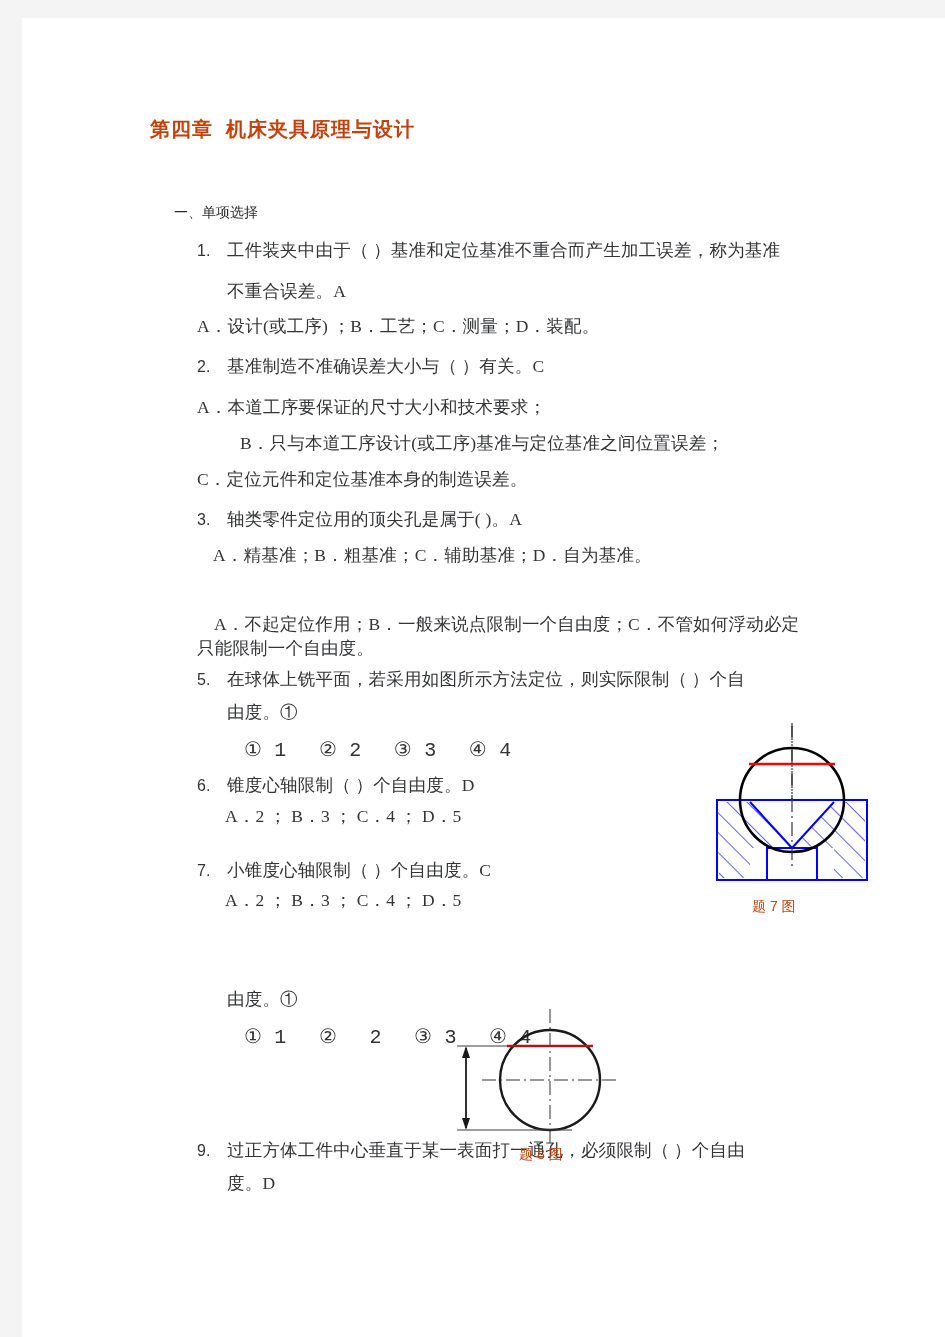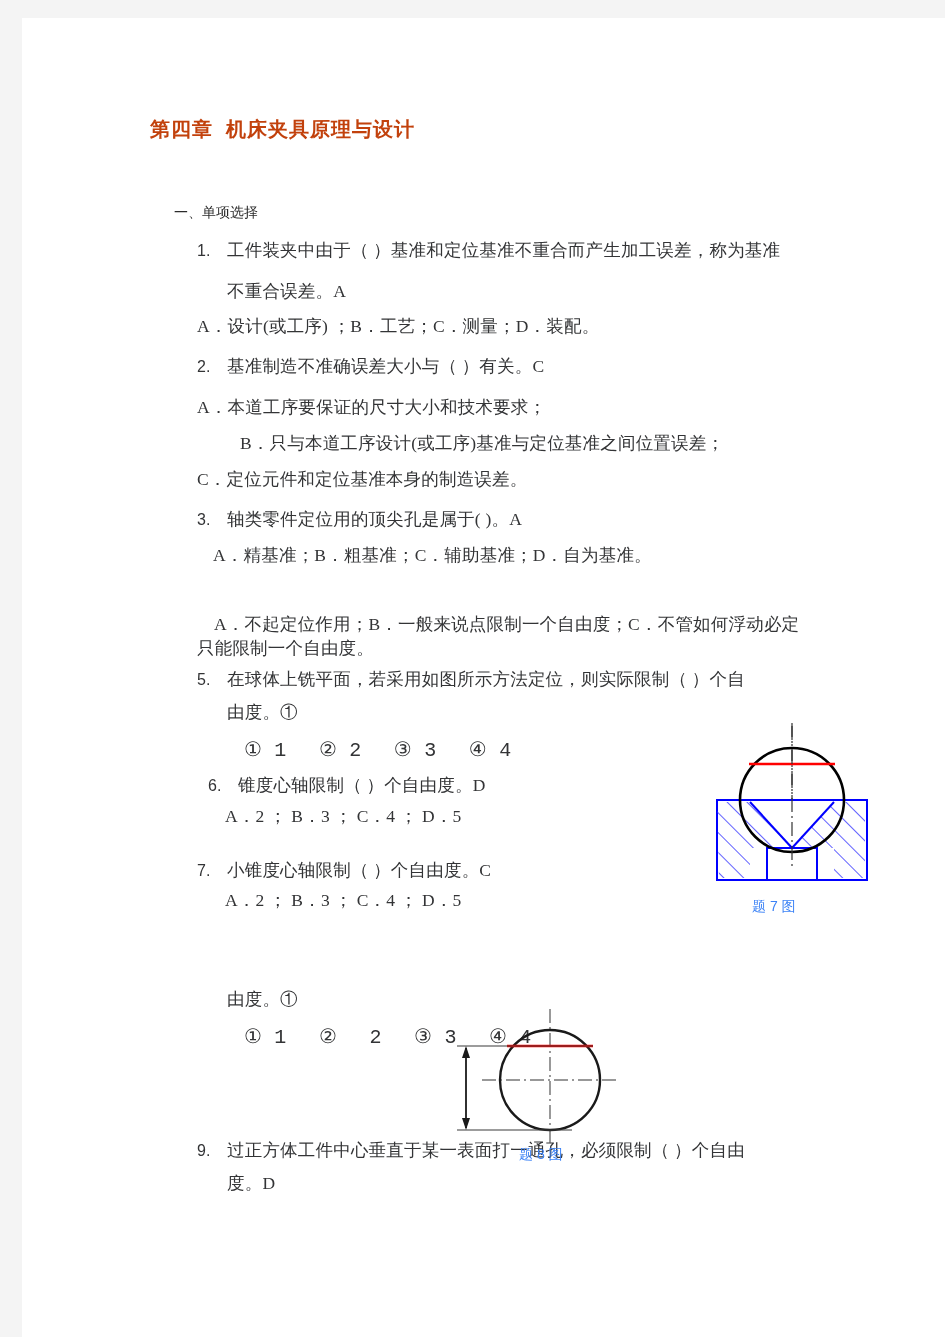--- a/index.html
+++ b/index.html
@@ -57,21 +57,21 @@
     font-size: 16px;
   }
   .circled {
     font-family: Liberation Mono, monospace;
     font-size: 20px;
   }
   .fig-cap {
     position: absolute;
     font-family: "Liberation Sans", sans-serif;
     font-size: 14px;
-    color: #3b82f6;
+    color: #c2410c;
     white-space: nowrap;
   }
   svg { display: block; }
   .figwrap { position: absolute; }
 </style>
 </head>
 <body>
 
 <div id="page">
 
@@ -91,21 +91,21 @@
   <div class="ln" style="left:175px; top:489px;"><span class="qnum">3.</span><span>轴类零件定位用的顶尖孔是属于(    )。A</span></div>
   <div class="ln" style="left:175px; top:525px;margin-left:16px;">A．精基准；B．粗基准；C．辅助基准；D．自为基准。</div>
 
   <div class="ln" style="left:164px; top:594px;margin-left:28px;">A．不起定位作用；B．一般来说点限制一个自由度；C．不管如何浮动必定</div>
   <div class="ln" style="left:175px; top:618px;">只能限制一个自由度。</div>
 
   <div class="ln" style="left:175px; top:649px;"><span class="qnum">5.</span><span>在球体上铣平面，若采用如图所示方法定位，则实际限制（      ）个自</span></div>
   <div class="ln" style="left:205px; top:682px;">由度。①</div>
   <div class="ln circled" style="left:222px; top:718px;">① 1　 ② 2　 ③ 3　 ④ 4</div>
 
-  <div class="ln" style="left:186px; top:755px;"><span class="qnum">6.</span><span>锥度心轴限制（      ）个自由度。D</span></div>
+  <div class="ln" style="left:175px; top:755px;"><span class="qnum">6.</span><span>锥度心轴限制（      ）个自由度。D</span></div>
   <div class="ln" style="left:203px; top:786px;">A．2 ； B．3 ； C．4 ； D．5</div>
 
   <div class="ln" style="left:175px; top:840px;"><span class="qnum">7.</span><span>小锥度心轴限制（      ）个自由度。C</span></div>
   <div class="ln" style="left:203px; top:870px;">A．2 ； B．3 ； C．4 ； D．5</div>
 
   <div class="ln" style="left:205px; top:969px;">由度。①</div>
   <div class="ln circled" style="left:222px; top:1005px;">① 1　 ②　 2　 ③ 3　 ④ 4</div>
 
   <div class="ln" style="left:175px; top:1120px;"><span class="qnum">9.</span><span>过正方体工件中心垂直于某一表面打一通孔，必须限制（      ）个自由</span></div>
   <div class="ln" style="left:205px; top:1153px;">度。D</div>

